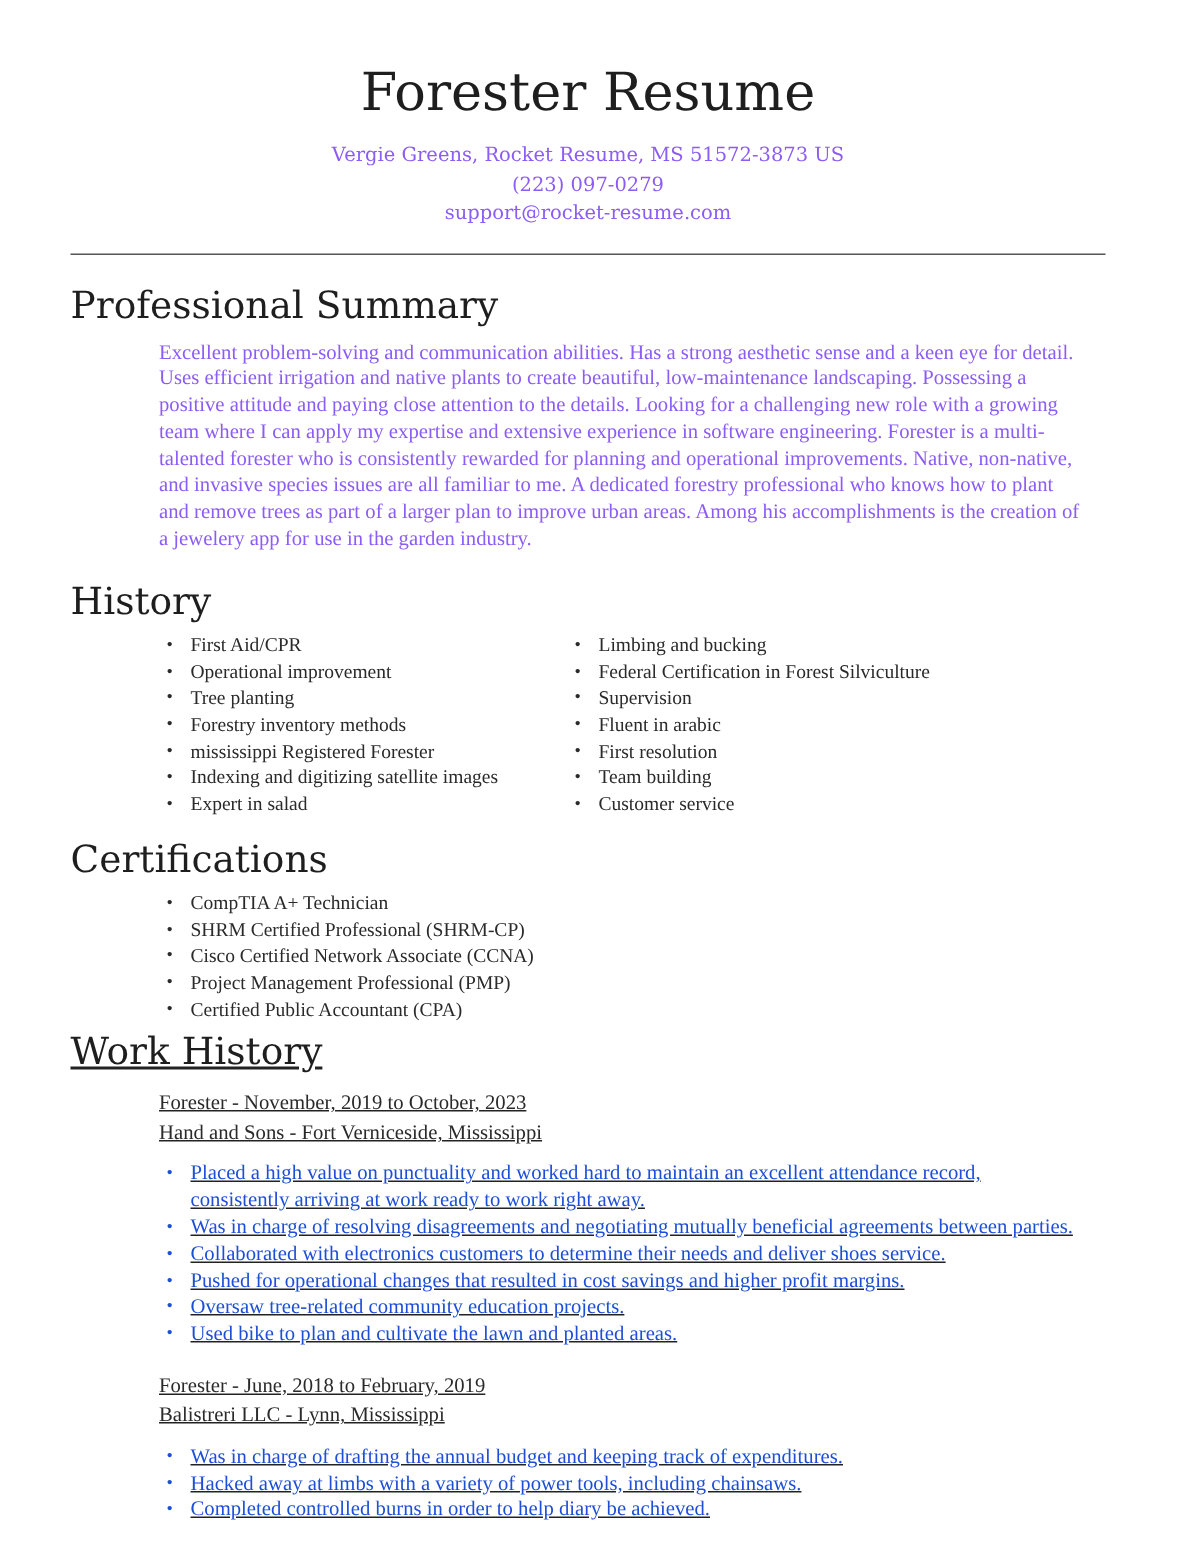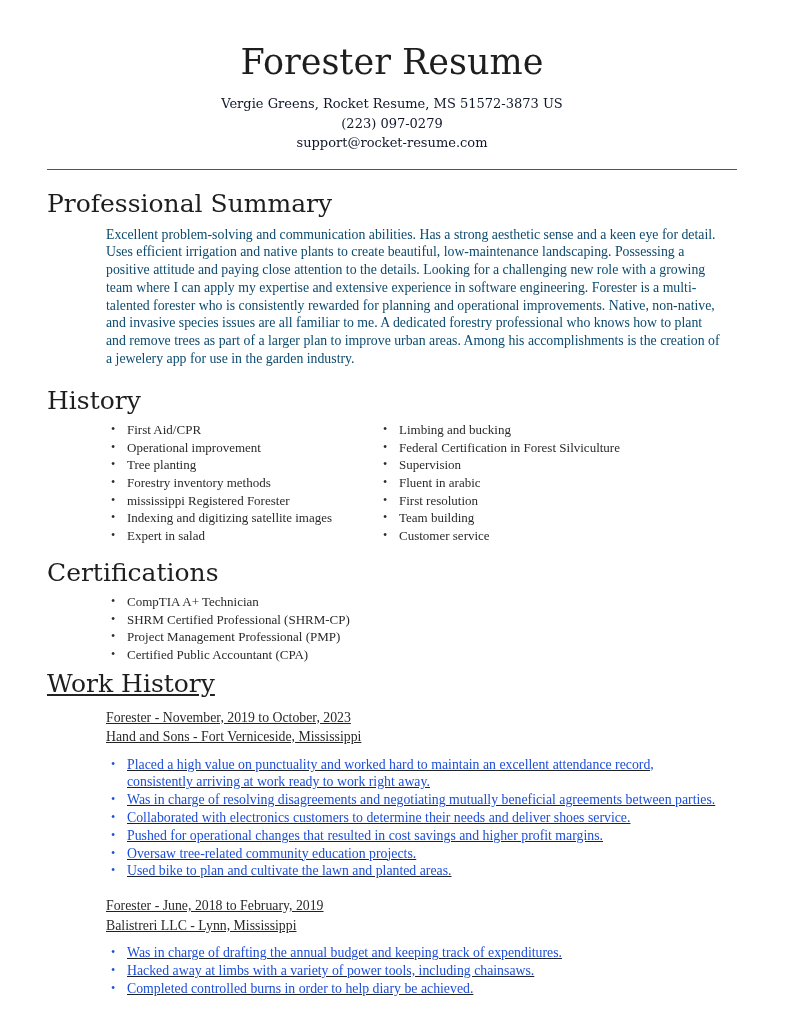--- a/index.html
+++ b/index.html
@@ -7,33 +7,33 @@
     width: 800px; height: 1035px; overflow: hidden;
     font-family: "DejaVu Serif", "Liberation Serif", serif;
     color: #222222;
   }
   .page { position: relative; width: 784px; }
   .header { text-align: center; padding-top: 40px; }
   .title {
     font-size: 35px; font-weight: normal; margin: 0; line-height: 44px;
     color: #1e1e1e; letter-spacing: 0px;
   }
-  .contact { margin-top: 10px; font-size: 13px; line-height: 19.5px; color: #0f172a; }
+  .contact { margin-top: 10px; font-size: 13px; line-height: 19.5px; color: #8b5cf6; }
   .contact div { margin: 0; }
   .divider {
     margin: 16px 47px 0 47px; height: 0; border: none;
     border-top: 1.5px solid #555555;
   }
   .section { padding-left: 47px; padding-right: 63px; }
   .section-title {
     font-size: 25px; font-weight: normal; margin: 0; color: #1e1e1e;
     line-height: 32px;
   }
   .summary {
-    margin: 6px 0 17px 59px; font-size: 12.6px; line-height: 17.8px; color: #0c4a6e;
+    margin: 6px 0 17px 59px; font-size: 12.6px; line-height: 17.8px; color: #8b5cf6;
     font-family: "Liberation Serif", "DejaVu Serif", serif;
     font-size: 13.8px;
   }
   ul.bullets {
     margin: 0; padding: 0 0 0 80px; list-style: none;
     font-size: 13px; line-height: 17.7px; color: #2a2a2a; font-family: Liberation Serif, serif;
   }
   ul.bullets li { position: relative; padding-left: 0; }
   ul.bullets li::before {
     content: "•"; position: absolute; left: -16px; top: 0; font-size: 12px;
@@ -98,20 +98,21 @@
         </ul>
       </div>
     </div>
   </div>
 
   <div class="section" style="margin-top:12px;">
     <h2 class="section-title">Certifications</h2>
     <ul class="bullets" style="margin-top:4px;">
       <li>CompTIA A+ Technician</li>
       <li>SHRM Certified Professional (SHRM-CP)</li>
+      <li>Cisco Certified Network Associate (CCNA)</li>
       <li>Project Management Professional (PMP)</li>
       <li>Certified Public Accountant (CPA)</li>
     </ul>
   </div>
 
   <div class="section" style="margin-top:4px;text-decoration:underline;">
     <h2 class="section-title">Work History</h2>
 
     <div class="job" style="margin-top:8px;">
       <div class="job-head">Forester - November, 2019 to October, 2023</div>

